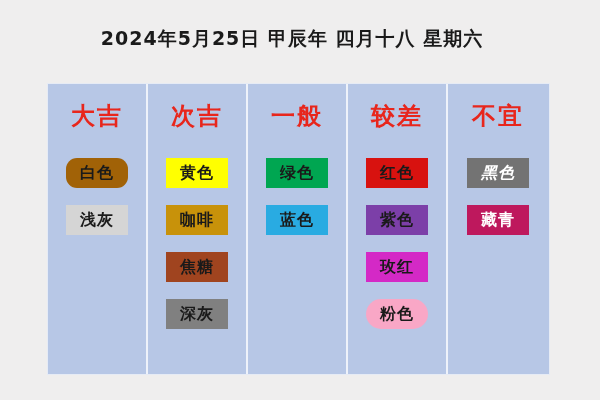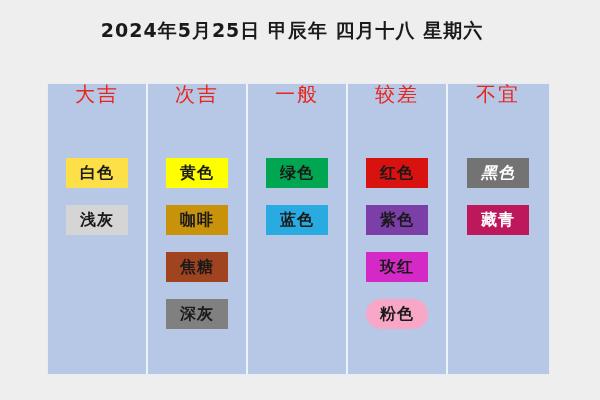--- a/index.html
+++ b/index.html
@@ -15,21 +15,21 @@
     overflow: hidden;
   }
   .page {
     position: relative;
     width: 600px;
     height: 400px;
     box-sizing: border-box;
   }
   .date-header {
     position: absolute;
-    top: 18px;
+    top: 26px;
     left: 0;
     width: 584px;
     text-align: center;
     font-size: 19px;
     font-weight: bold;
     letter-spacing: 1px;
     color: #1a1a1a;
     white-space: nowrap;
     font-family: "DejaVu Sans", "Liberation Sans", sans-serif;
   }
@@ -51,22 +51,23 @@
     border-right: 2px solid #eef2fa;
     display: flex;
     flex-direction: column;
     align-items: center;
     position: relative;
   }
   .col:last-child {
     border-right: none;
   }
   .col-title {
-    font-size: 20px;
-    font-weight: normal;
+    margin-top: 20px;
+    font-size: 24px;
+    font-weight: bold;
     color: #e8261c;
     letter-spacing: 2px;
     line-height: 1;
     font-family: "DejaVu Sans", "Liberation Sans", sans-serif;
   }
   .swatch-stack {
     position: absolute;
     top: 74px;
     left: 0;
     width: 100%;
@@ -93,21 +94,21 @@
 
 <div class="page">
 
   <div class="date-header" style="color: rgb(26, 26, 26);">2024年5月25日  甲辰年 四月十八 星期六</div>
 
   <div class="board" style="background: rgb(183, 199, 230);">
 
     <div class="col" style="background: rgb(183, 199, 230);">
       <div class="col-title" style="color: rgb(232, 38, 28);">大吉</div>
       <div class="swatch-stack">
-        <div class="swatch" style="background: #fde047; color: rgb(26, 26, 26);">白色</div>
+        <div class="swatch" style="background: #a16207; color: rgb(26, 26, 26); border-radius: 11px;">白色</div>
         <div class="swatch" style="background: rgb(213, 213, 213); color: rgb(26, 26, 26);">浅灰</div>
       </div>
     </div>
 
     <div class="col" style="background: rgb(183, 199, 230);">
       <div class="col-title" style="color: rgb(232, 38, 28);">次吉</div>
       <div class="swatch-stack">
         <div class="swatch" style="background: rgb(255, 255, 0); color: rgb(26, 26, 26);">黄色</div>
         <div class="swatch" style="background: rgb(200, 146, 10); color: rgb(26, 26, 26);">咖啡</div>
         <div class="swatch" style="background: rgb(160, 68, 31); color: rgb(26, 26, 26);">焦糖</div>

